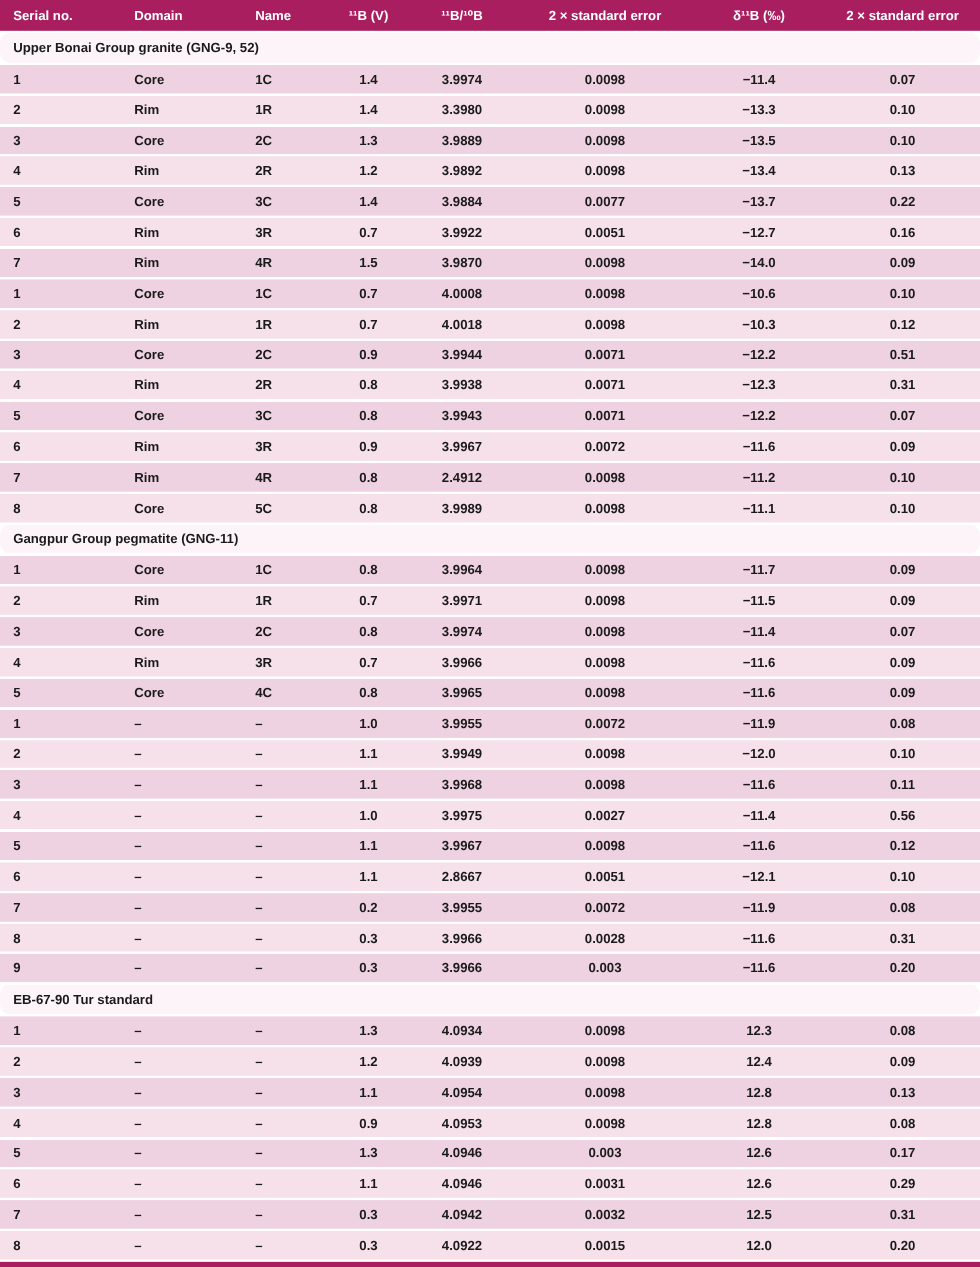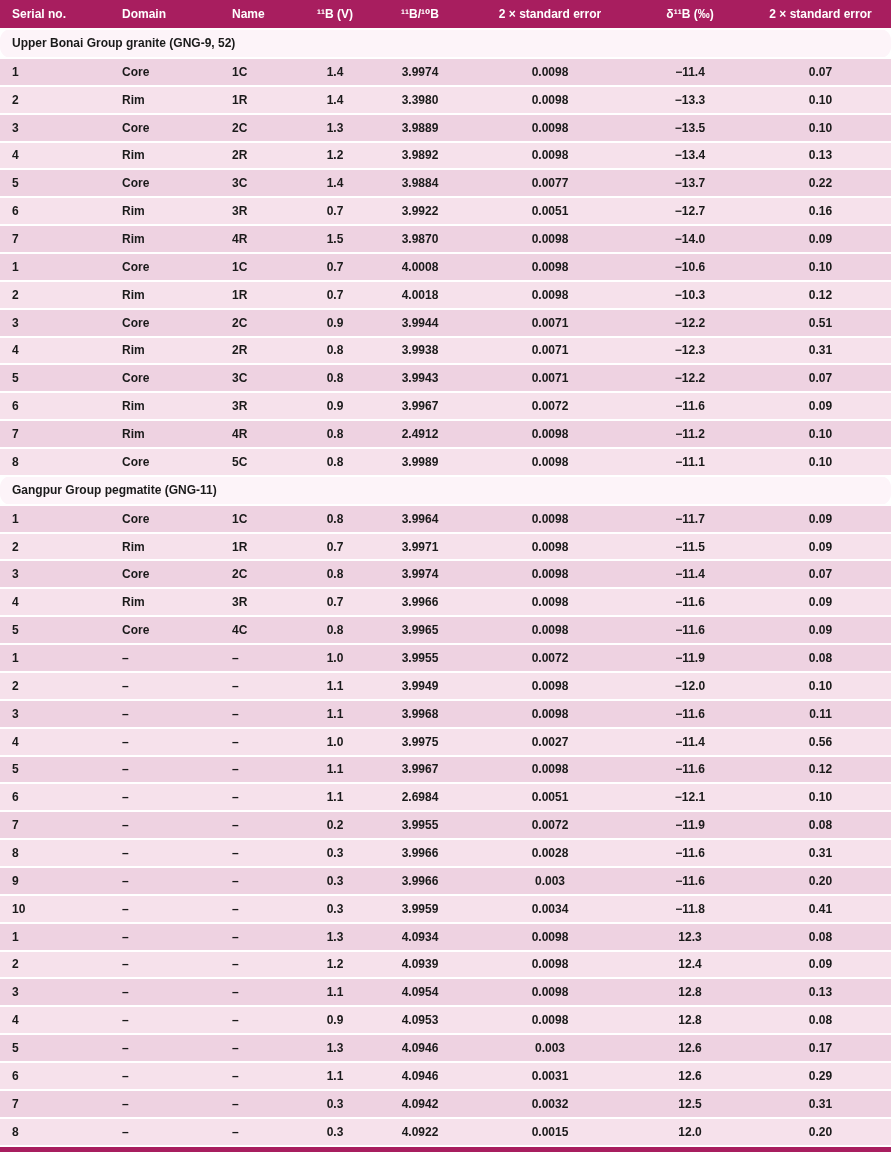--- a/index.html
+++ b/index.html
@@ -346,21 +346,21 @@
           <td class="col-4">3.9967</td>
           <td class="col-5">0.0098</td>
           <td class="col-6">−11.6</td>
           <td class="col-7">0.12</td>
         </tr>
         <tr class="data-row even">
           <td class="col-0">6</td>
           <td class="col-1">–</td>
           <td class="col-2">–</td>
           <td class="col-3">1.1</td>
-          <td class="col-4">2.6984</td>
+          <td class="col-4">2.8667</td>
           <td class="col-5">0.0051</td>
           <td class="col-6">−12.1</td>
           <td class="col-7">0.10</td>
         </tr>
         <tr class="data-row odd">
           <td class="col-0">7</td>
           <td class="col-1">–</td>
           <td class="col-2">–</td>
           <td class="col-3">0.2</td>
           <td class="col-4">3.9955</td>
@@ -381,29 +381,22 @@
         <tr class="data-row odd">
           <td class="col-0">9</td>
           <td class="col-1">–</td>
           <td class="col-2">–</td>
           <td class="col-3">0.3</td>
           <td class="col-4">3.9966</td>
           <td class="col-5">0.003</td>
           <td class="col-6">−11.6</td>
           <td class="col-7">0.20</td>
         </tr>
-        <tr class="data-row even">
-          <td class="col-0">10</td>
-          <td class="col-1">–</td>
-          <td class="col-2">–</td>
-          <td class="col-3">0.3</td>
-          <td class="col-4">3.9959</td>
-          <td class="col-5">0.0034</td>
-          <td class="col-6">−11.8</td>
-          <td class="col-7">0.41</td>
+        <tr class="section-row">
+          <td colspan="8">EB-67-90 Tur standard</td>
         </tr>
         <tr class="data-row odd">
           <td class="col-0">1</td>
           <td class="col-1">–</td>
           <td class="col-2">–</td>
           <td class="col-3">1.3</td>
           <td class="col-4">4.0934</td>
           <td class="col-5">0.0098</td>
           <td class="col-6">12.3</td>
           <td class="col-7">0.08</td>

